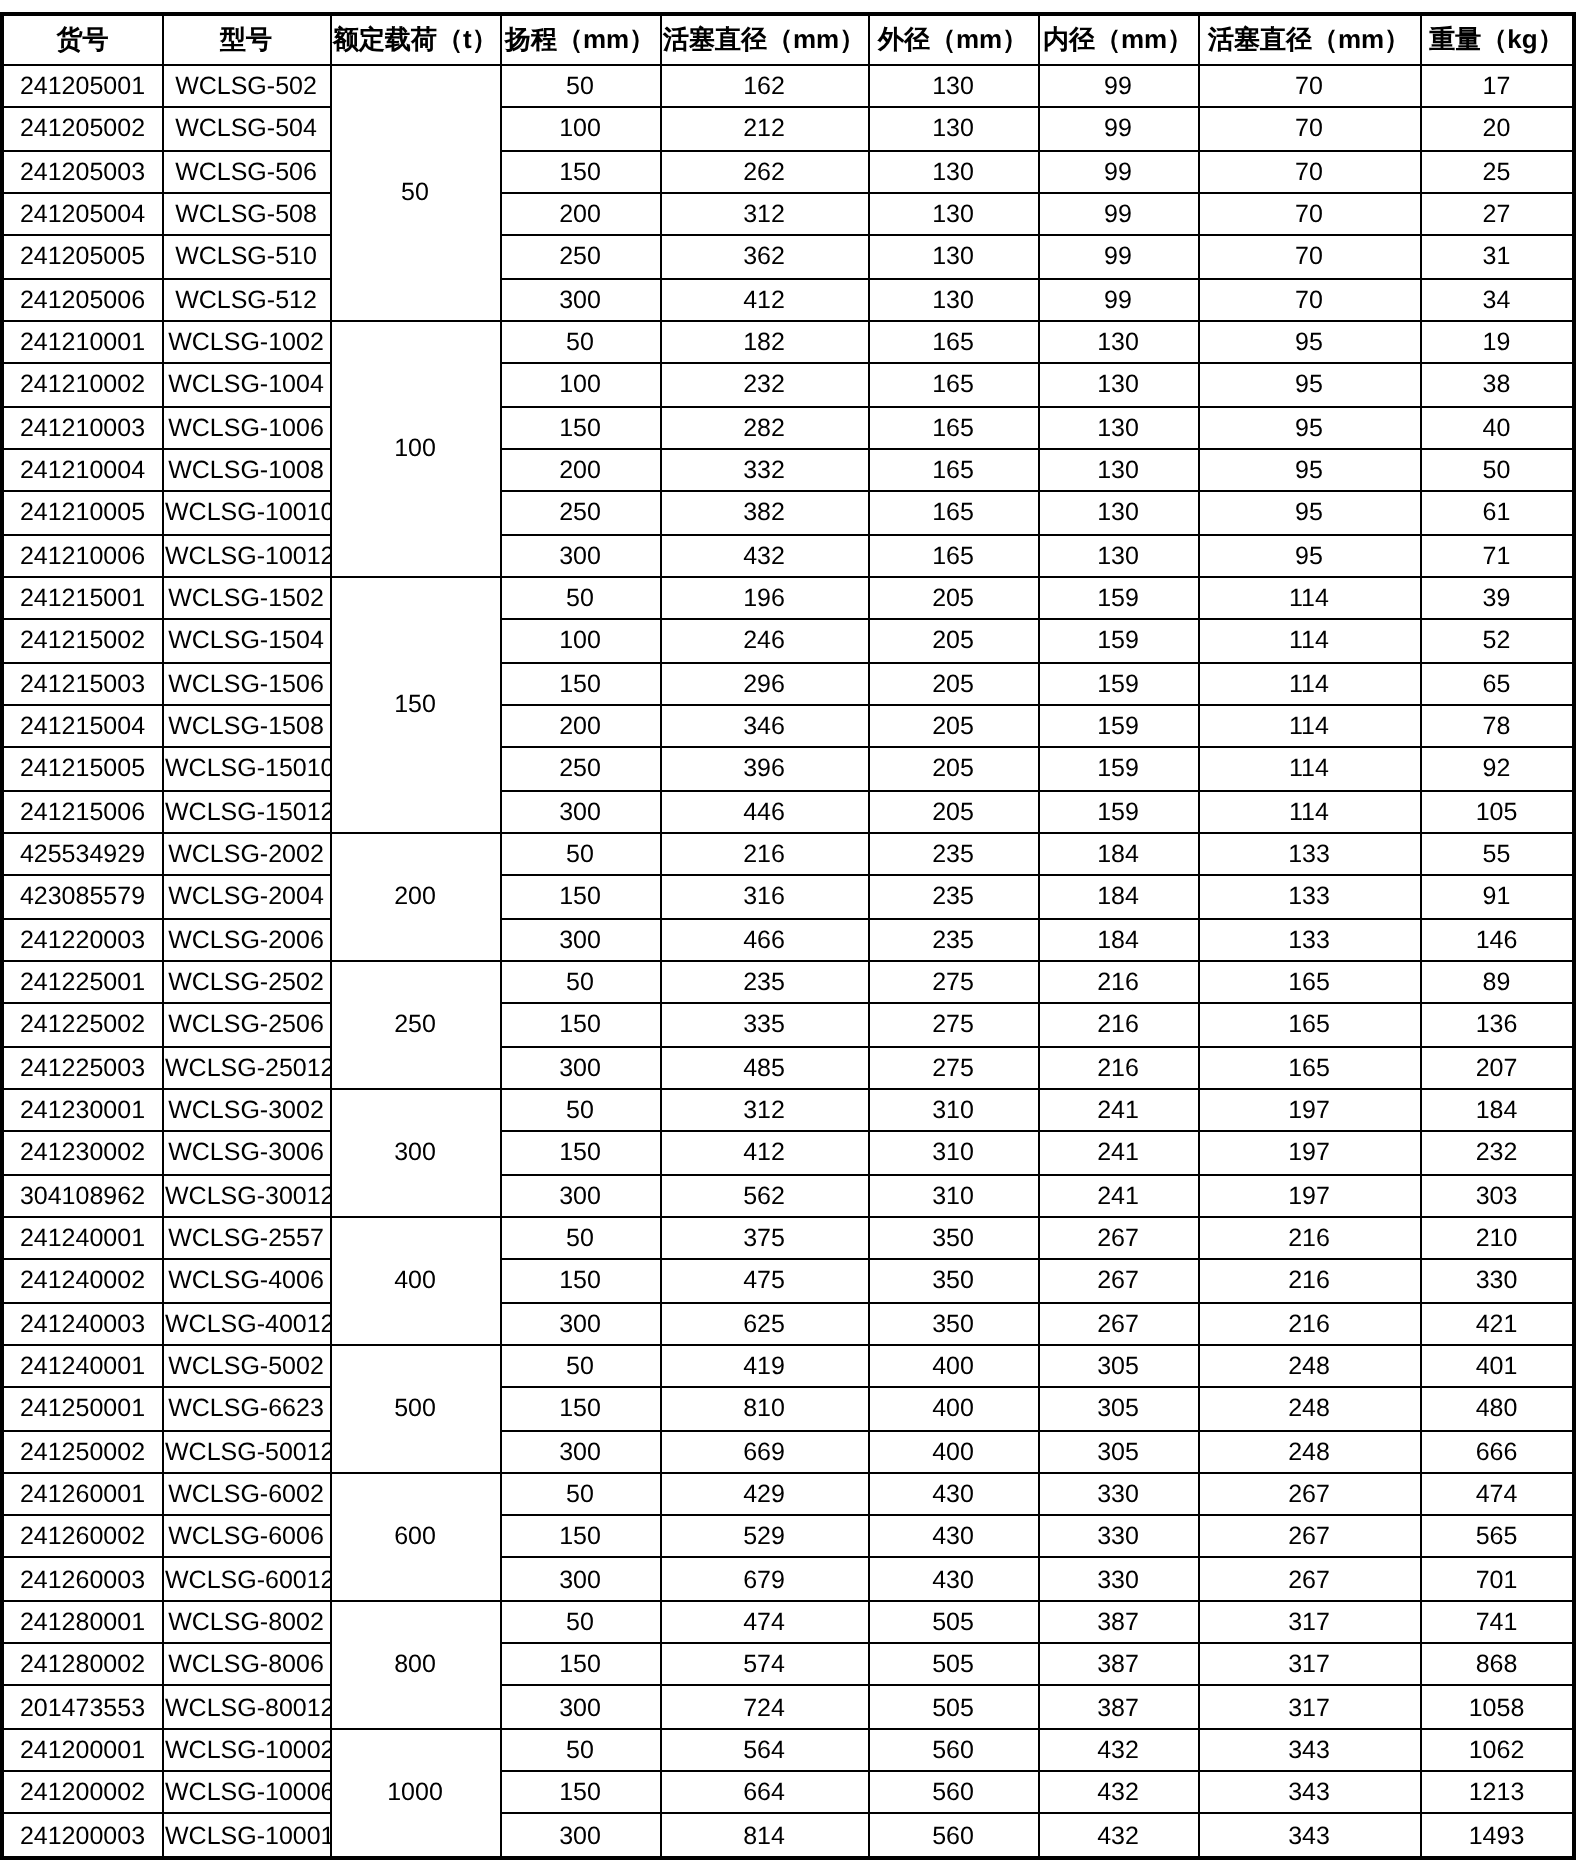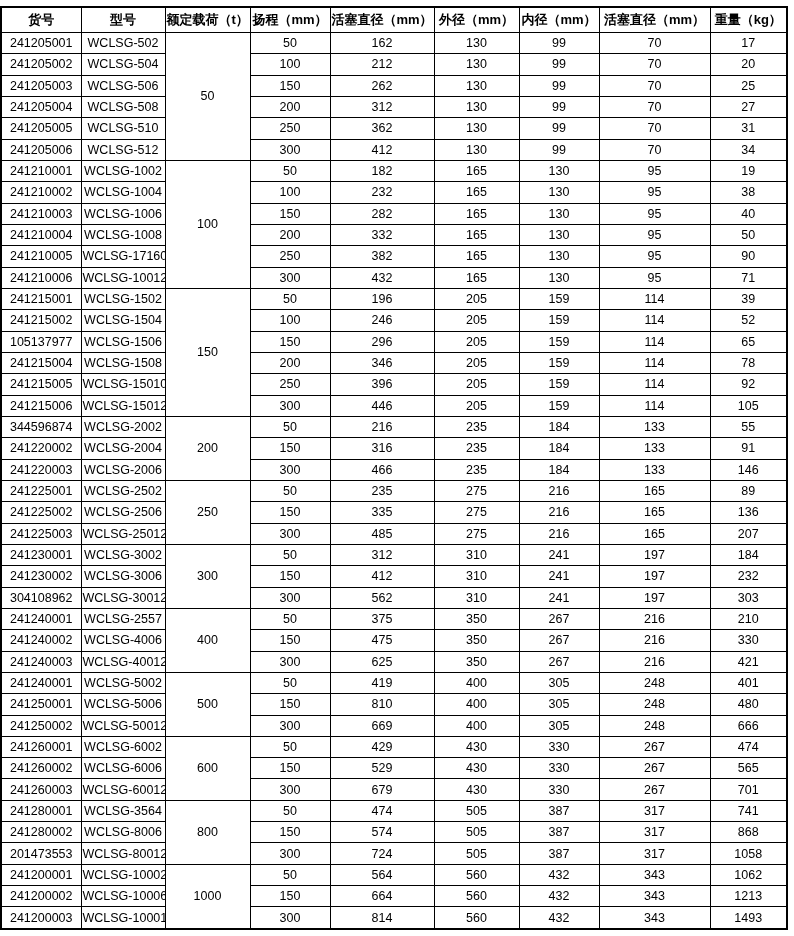--- a/index.html
+++ b/index.html
@@ -172,27 +172,27 @@
           <td>WCLSG-1008</td>
           <td>200</td>
           <td>332</td>
           <td>165</td>
           <td>130</td>
           <td>95</td>
           <td>50</td>
         </tr>
         <tr>
           <td>241210005</td>
-          <td>WCLSG-17160</td>
+          <td>WCLSG-10010</td>
           <td>250</td>
           <td>382</td>
           <td>165</td>
           <td>130</td>
           <td>95</td>
-          <td>90</td>
+          <td>61</td>
         </tr>
         <tr>
           <td>241210006</td>
           <td>WCLSG-10012</td>
           <td>300</td>
           <td>432</td>
           <td>165</td>
           <td>130</td>
           <td>95</td>
           <td>71</td>
@@ -212,21 +212,21 @@
           <td>241215002</td>
           <td>WCLSG-1504</td>
           <td>100</td>
           <td>246</td>
           <td>205</td>
           <td>159</td>
           <td>114</td>
           <td>52</td>
         </tr>
         <tr>
-          <td>105137977</td>
+          <td>241215003</td>
           <td>WCLSG-1506</td>
           <td>150</td>
           <td>296</td>
           <td>205</td>
           <td>159</td>
           <td>114</td>
           <td>65</td>
         </tr>
         <tr>
           <td>241215004</td>
@@ -252,32 +252,32 @@
           <td>241215006</td>
           <td>WCLSG-15012</td>
           <td>300</td>
           <td>446</td>
           <td>205</td>
           <td>159</td>
           <td>114</td>
           <td>105</td>
         </tr>
         <tr>
-          <td>344596874</td>
+          <td>425534929</td>
           <td>WCLSG-2002</td>
           <td rowspan="3">200</td>
           <td>50</td>
           <td>216</td>
           <td>235</td>
           <td>184</td>
           <td>133</td>
           <td>55</td>
         </tr>
         <tr>
-          <td>241220002</td>
+          <td>423085579</td>
           <td>WCLSG-2004</td>
           <td>150</td>
           <td>316</td>
           <td>235</td>
           <td>184</td>
           <td>133</td>
           <td>91</td>
         </tr>
         <tr>
           <td>241220003</td>
@@ -388,21 +388,21 @@
           <td rowspan="3">500</td>
           <td>50</td>
           <td>419</td>
           <td>400</td>
           <td>305</td>
           <td>248</td>
           <td>401</td>
         </tr>
         <tr>
           <td>241250001</td>
-          <td>WCLSG-5006</td>
+          <td>WCLSG-6623</td>
           <td>150</td>
           <td>810</td>
           <td>400</td>
           <td>305</td>
           <td>248</td>
           <td>480</td>
         </tr>
         <tr>
           <td>241250002</td>
           <td>WCLSG-50012</td>
@@ -439,21 +439,21 @@
           <td>WCLSG-60012</td>
           <td>300</td>
           <td>679</td>
           <td>430</td>
           <td>330</td>
           <td>267</td>
           <td>701</td>
         </tr>
         <tr>
           <td>241280001</td>
-          <td>WCLSG-3564</td>
+          <td>WCLSG-8002</td>
           <td rowspan="3">800</td>
           <td>50</td>
           <td>474</td>
           <td>505</td>
           <td>387</td>
           <td>317</td>
           <td>741</td>
         </tr>
         <tr>
           <td>241280002</td>

